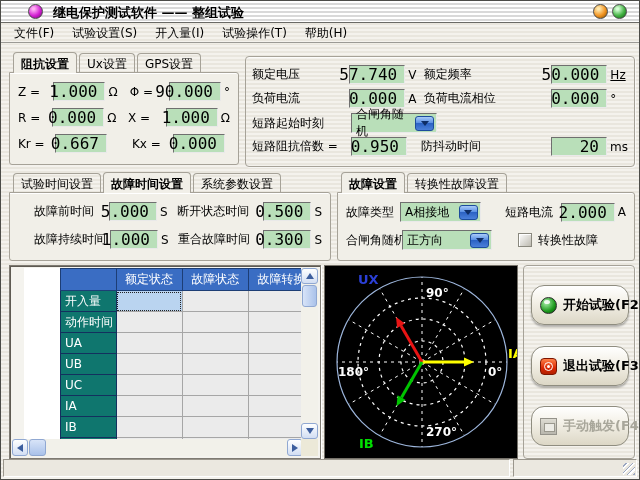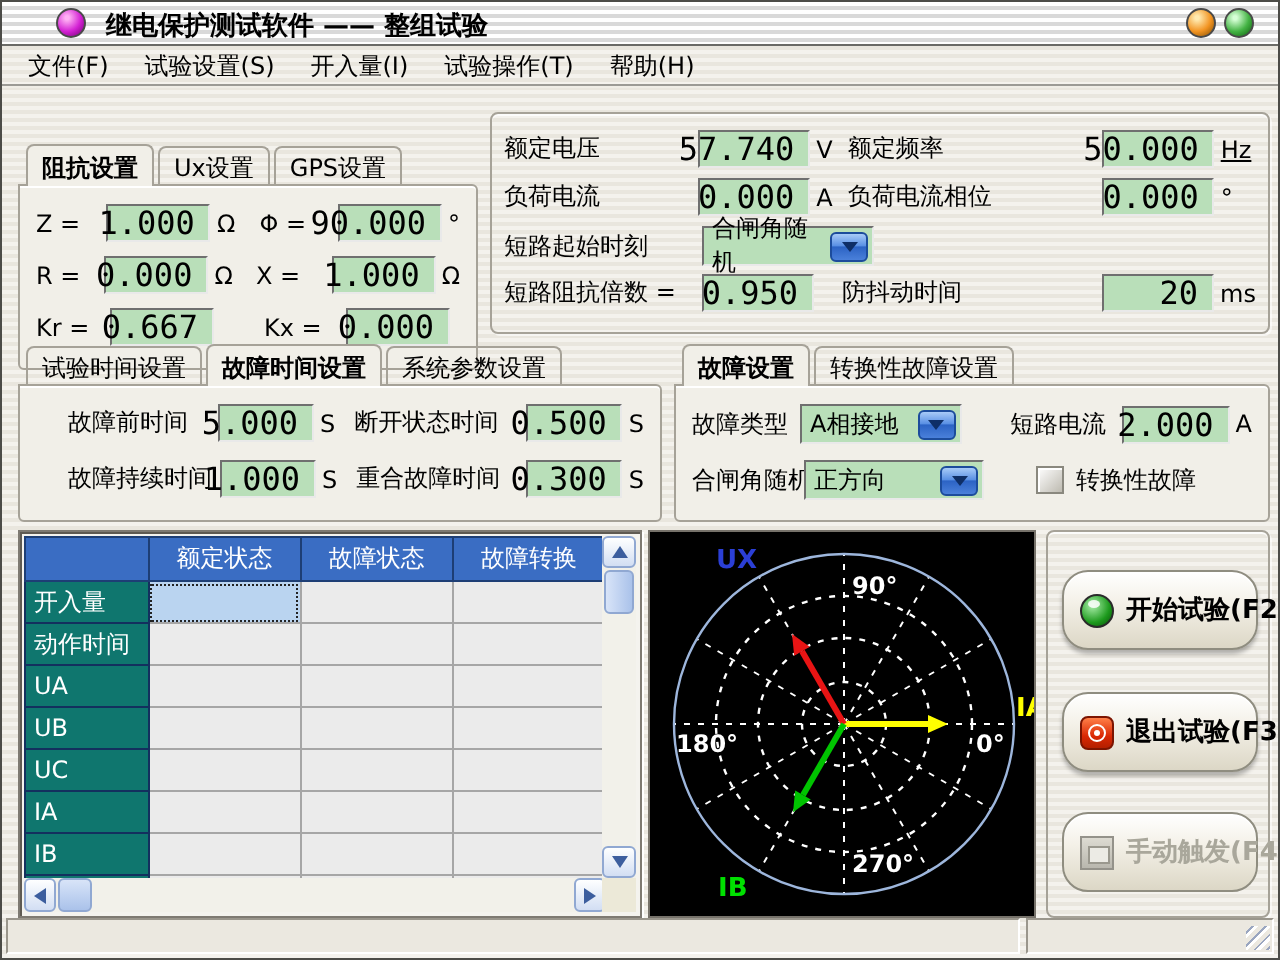--- a/index.html
+++ b/index.html
@@ -80,21 +80,21 @@
     background:linear-gradient(135deg,#ffffff,#bdbab0);
     box-shadow: inset 1px 1px 0 #fff; margin-right:6px; flex:0 0 14px;
   }
 
   
   .table-wrap {
     position:absolute; left:8px; top:264px; width:312px; height:194px;
     background:#f4f3ee; border:1px solid #7e7a72;
     box-shadow: inset 1px 1px 0 #5e5a52, 1px 1px 0 #fff;
   }
-  .grid-clip { position:absolute; left:2px; top:2px; width:291px; height:174px; overflow:hidden; background:#fff; }
+  .grid-clip { position:absolute; left:14px; top:2px; width:291px; height:174px; overflow:hidden; background:#fff;padding-left:36px; }
   table.grid { border-collapse:collapse; table-layout:fixed; }
   .grid th, .grid td { height:21px; padding:0; }
   .grid .hdr {
     background:#3a6dc3; color:#fff; font-weight:normal; text-align:center;
     border:1px solid #1d3e75; width:86px;
   }
   .grid .corner { background:#3a6dc3; border:1px solid #1d3e75; width:68px; height:22px; }
   .grid .rowhdr {
     background:#0f766e; color:#fff; font-weight:normal; text-align:left;
     border:1px solid #13305e; padding-left:4px; width:68px;
@@ -183,21 +183,21 @@
   </div>
 
   <div class="menubar">
     <div class="menu-item">文件(F)</div>
     <div class="menu-item">试验设置(S)</div>
     <div class="menu-item">开入量(I)</div>
     <div class="menu-item">试验操作(T)</div>
     <div class="menu-item">帮助(H)</div>
   </div>
 
-  <div class="tabctl" style="left:8px; top:72px; width:230px; height:112px;">
+  <div class="tabctl" style="left:8px; top:52px; width:230px; height:112px;">
     <div class="tabs">
       <div class="tab active">阻抗设置</div>
       <div class="tab">Ux设置</div>
       <div class="tab">GPS设置</div>
     </div>
     <div class="tabbody" style="padding:9px 8px 0 8px;">
       <div class="frow" style="margin-bottom:7px;">
         <span class="flabel" style="width:32px;">Z =</span>
         <span class="field" style="width:52px; margin-left:5px;">1.000</span>
         <span class="unit" style="width:14px;">Ω</span>

